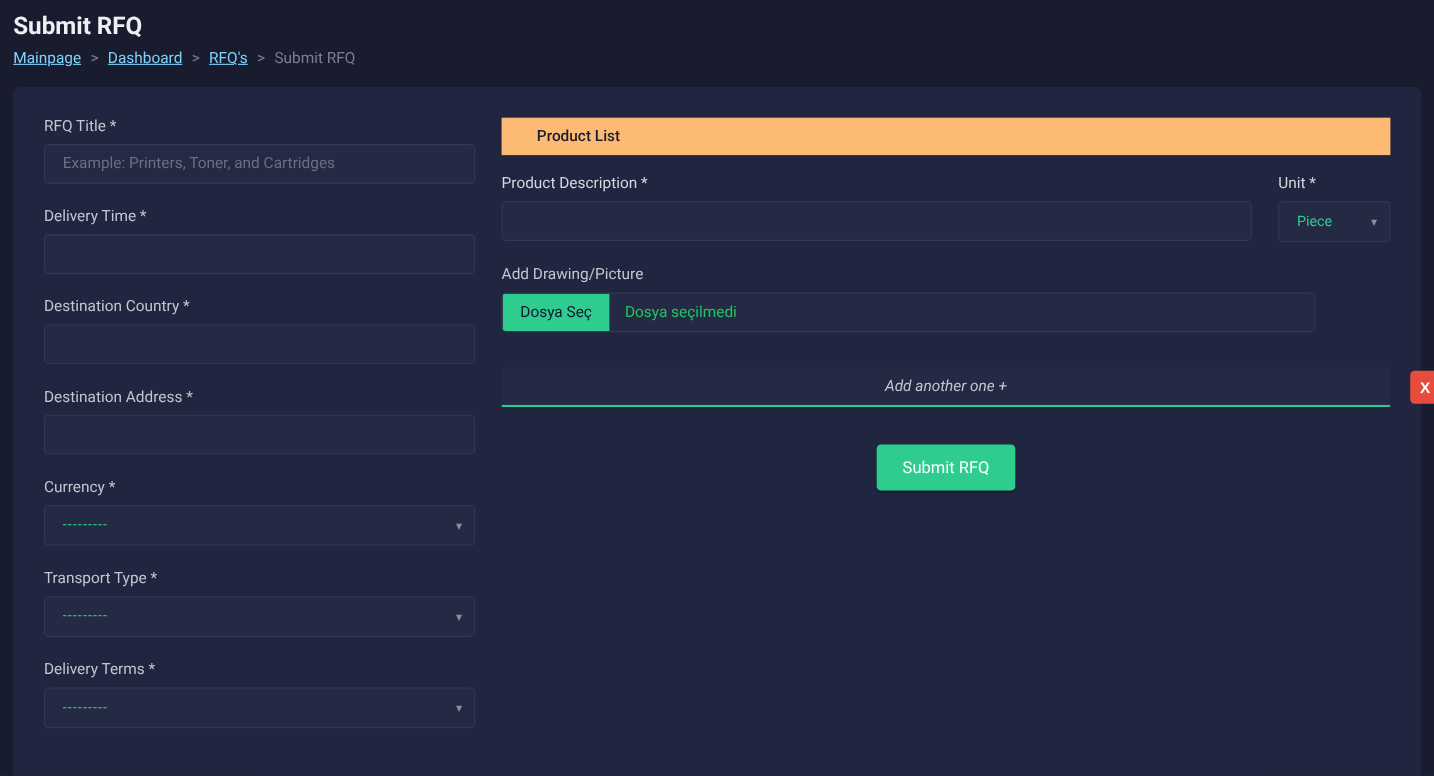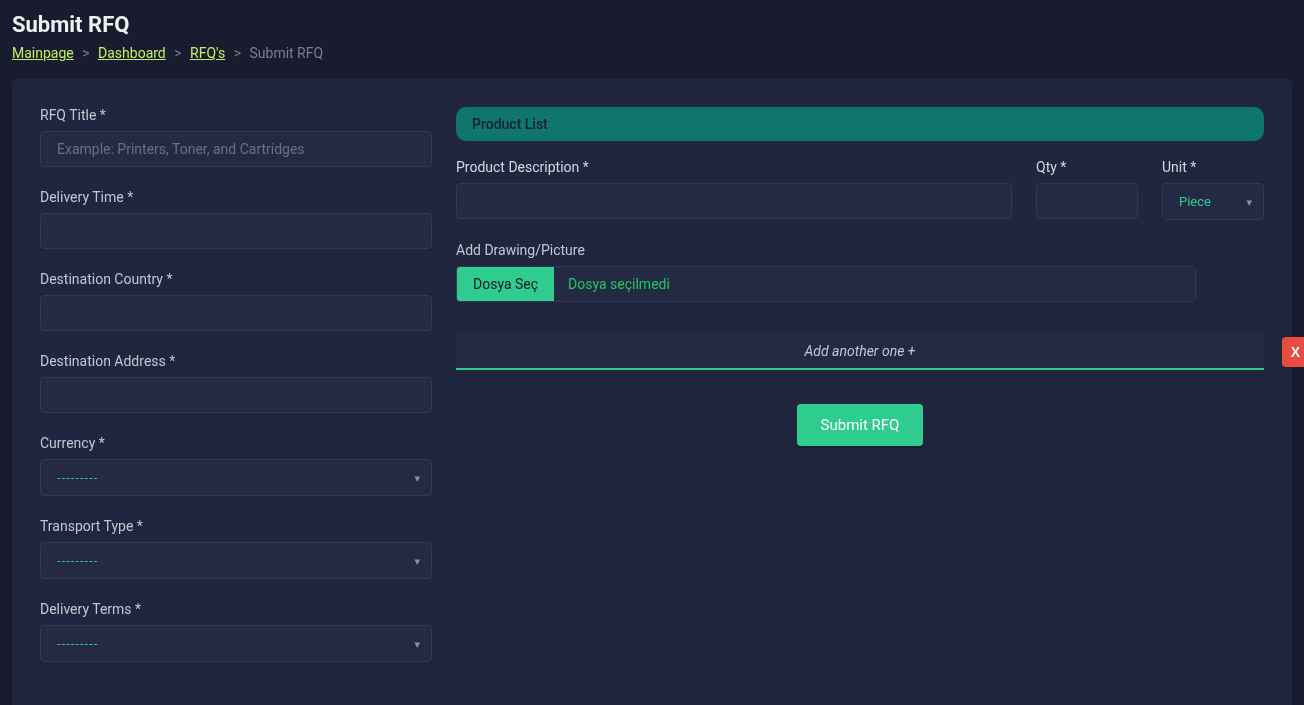--- a/index.html
+++ b/index.html
@@ -24,21 +24,21 @@
     font-size: 22px;
     font-weight: 700;
     margin-bottom: 8px;
   }
   .breadcrumb {
     font-size: 14px;
     color: #c4c6cf;
     margin-bottom: 18px;
   }
   .breadcrumb a {
-    color: #bef264;
+    color: #7dd3fc;
     text-decoration: underline;
   }
   .breadcrumb .sep {
     color: #7a7e90;
     margin: 0 5px;
   }
   .breadcrumb .current {
     color: #7a7e90;
   }
   .card {
@@ -91,25 +91,25 @@
   .select-wrap .chev {
     position: absolute;
     right: 12px;
     top: 50%;
     transform: translateY(-50%);
     pointer-events: none;
     color: #8a8ea0;
     font-size: 11px;
   }
   .product-list-header {
-    background: #0f766e;
+    background: #fdba74;
     color: #1a1e30;
     font-weight: 500;
-    padding: 9px 16px;
-    border-radius: 10px;
+    padding: 9px 32px;
+    border-radius: 0;
     margin-bottom: 18px;
     font-size: 14px;
   }
   .product-row {
     display: flex;
     gap: 24px;
     margin-bottom: 22px;
   }
   .product-desc { flex: 1; }
   .product-target { width: 102px; }
@@ -266,25 +266,20 @@
       </div>
     </div>
 
     <div class="right-col">
       <div class="product-list-header">Product List</div>
 
       <div class="product-block">
         <div class="product-row">
           <div class="product-desc">
             <label>Product Description *</label>
-            <div style="height:8px"></div>
-            <input type="text" class="input-text" style="">
-          </div>
-          <div class="product-qty">
-            <label>Qty *</label>
             <div style="height:8px"></div>
             <input type="text" class="input-text" style="">
           </div>
           <div class="product-unit">
             <label>Unit *</label>
             <div style="height:8px"></div>
             <div class="select-wrap">
               <select class="input-select">
                 <option>Piece</option>
               </select>

